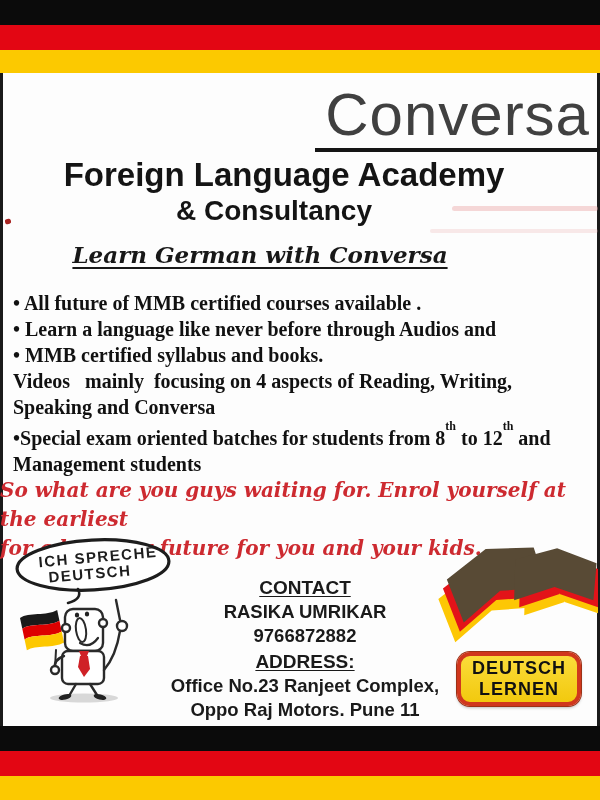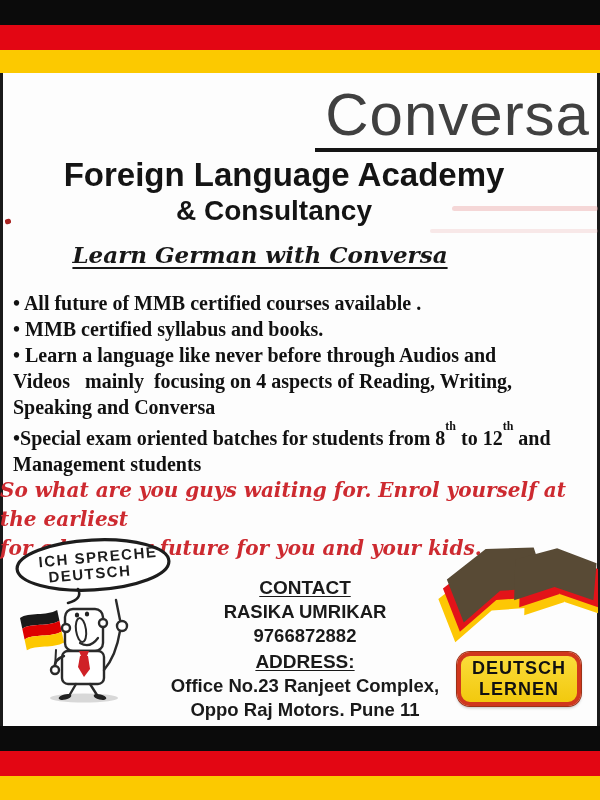--- a/index.html
+++ b/index.html
@@ -72,22 +72,22 @@
   <div class="artifact-line2"></div>
   <div class="artifact-dot"></div>
 
   <div class="title"><span>Conversa</span></div>
   <div class="subtitle1">Foreign Language Academy</div>
   <div class="subtitle2">&amp; Consultancy</div>
   <div class="tagline"><span>Learn German with Conversa</span></div>
 
   <div class="bullets">
     <div class="bline">• All future of MMB certified courses available .</div>
+    <div class="bline">• Learn a language like never before through Audios and</div>
     <div class="bline">• MMB certified syllabus and books.</div>
-    <div class="bline">• Learn a language like never before through Audios and</div>
     <div class="bline">Videos   mainly  focusing on 4 aspects of Reading, Writing,</div>
     <div class="bline">Speaking and Conversa</div>
     <div class="bline"><span>•Special exam oriented batches for students from 8</span><sup class="ord">th</sup><span> to 12</span><sup class="ord">th</sup><span> and</span></div>
     <div class="bline">Management students</div>
   </div>
 
   <div class="cta">
     <div>So what are you guys waiting for. Enrol yourself at the earliest</div>
     <div>for a brighter future for you and your kids.</div>
   </div>

